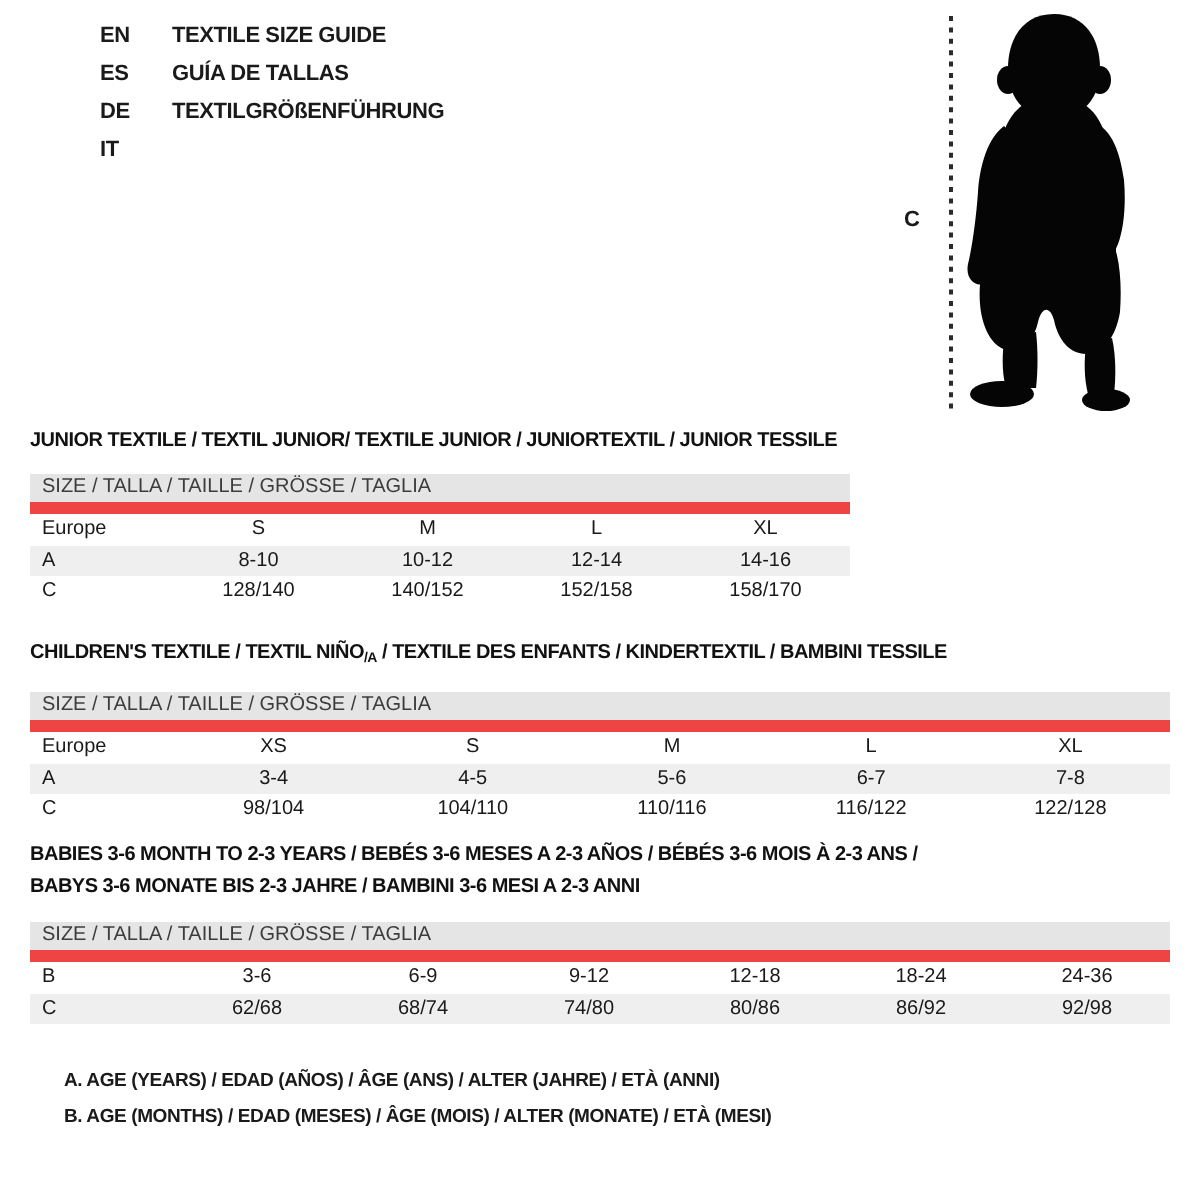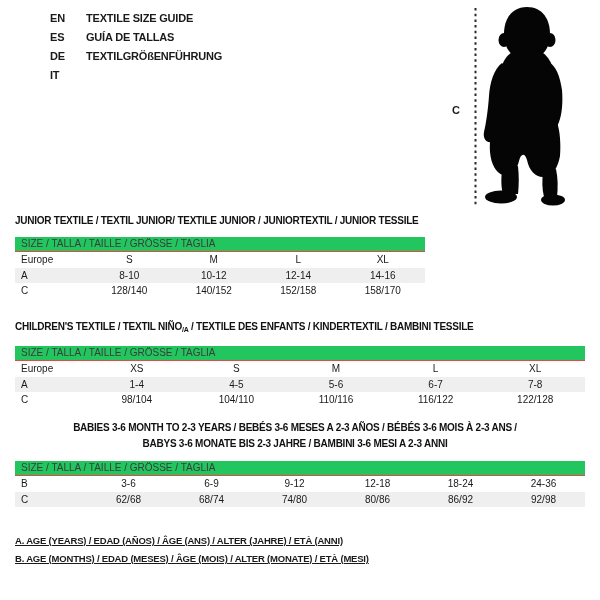--- a/index.html
+++ b/index.html
@@ -18,25 +18,25 @@
   
   .section-title{position:absolute;left:15px;font-size:10px;font-weight:bold;
     letter-spacing:-0.25px;white-space:nowrap;color:#111;}
   .title-sub{font-size:7px;vertical-align:-2px;}
   .two-line{line-height:15.5px;white-space:normal;width:560px;}
   .size-table{border-collapse:collapse;table-layout:fixed;position:absolute;left:15px;
     font-size:10px;color:#1a1a1a;}
   .size-table td{height:15.5px;padding:0;text-align:center;vertical-align:middle;
     line-height:15.5px;white-space:nowrap;overflow:hidden;}
   .size-table td:first-child{text-align:left;padding-left:6px;}
-  .band-row td{background:#22c55e;border-bottom:1px solid #ef4444;text-align:left;
+  .band-row td{background:#e5e5e5;border-bottom:6px solid #ef4444;text-align:left;
     padding-left:6px;color:#3c3c3c;height:14px;line-height:14px;}
   .alt-row td{background:#efefef;}
   
-  .footnotes{position:absolute;left:15px;top:532px;text-decoration:underline;}
+  .footnotes{position:absolute;left:32px;top:532px;}
   .footnote{font-size:9.5px;font-weight:bold;letter-spacing:-0.2px;line-height:18px;white-space:nowrap;}
   .w410{width:410px;} .w570{width:570px;}
   .t237{top:237px;} .t346{top:346px;} .t461{top:461px;}
 </style>
 </head>
 <body>
 
 <div class="lang-list">
   <div class="lang-row">
     <span class="lang-code">EN</span>
@@ -139,38 +139,38 @@
   <tr>
     <td>Europe</td>
     <td>XS</td>
     <td>S</td>
     <td>M</td>
     <td>L</td>
     <td>XL</td>
   </tr>
   <tr class="alt-row">
     <td>A</td>
-    <td>1-4</td>
+    <td>3-4</td>
     <td>4-5</td>
     <td>5-6</td>
     <td>6-7</td>
     <td>7-8</td>
   </tr>
   <tr>
     <td>C</td>
     <td>98/104</td>
     <td>104/110</td>
     <td>110/116</td>
     <td>116/122</td>
     <td>122/128</td>
   </tr>
 </tbody>
   </table>
 
-<div class="section-title two-line" style="top:420px;text-align:center;">
+<div class="section-title two-line" style="top:420px;">
   <div>BABIES 3-6 MONTH TO 2-3 YEARS / BEBÉS 3-6 MESES A 2-3 AÑOS / BÉBÉS 3-6 MOIS À 2-3 ANS /</div>
   <div>BABYS 3-6 MONATE BIS 2-3 JAHRE / BAMBINI 3-6 MESI A 2-3 ANNI</div>
 </div>
 <table class="size-table w570 t461">
   <colgroup>
       <col style="width:72px">
       <col>
       <col>
       <col>
       <col>

